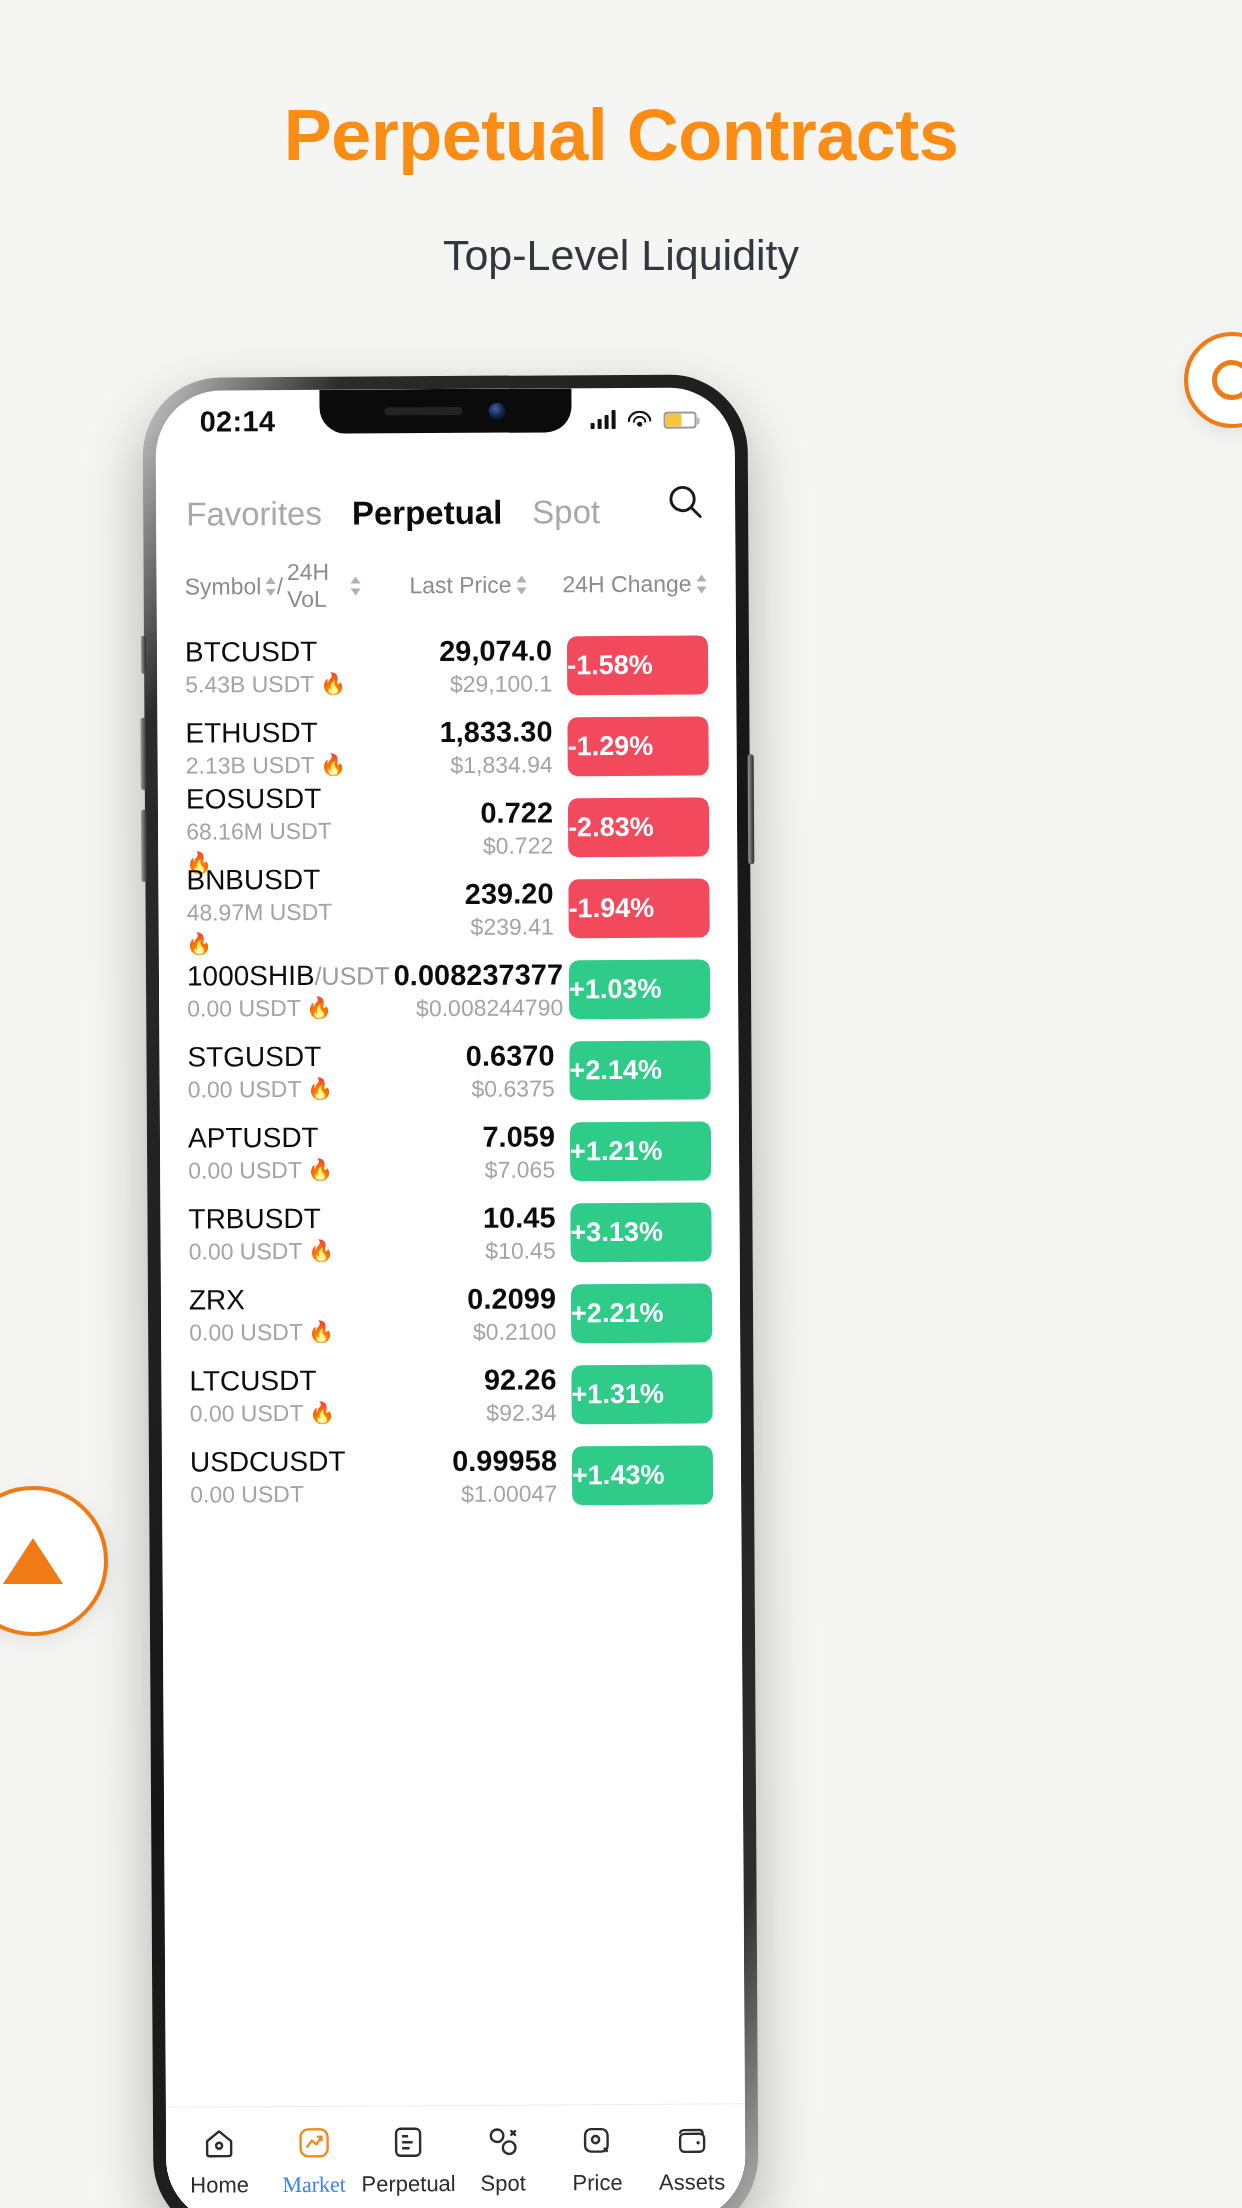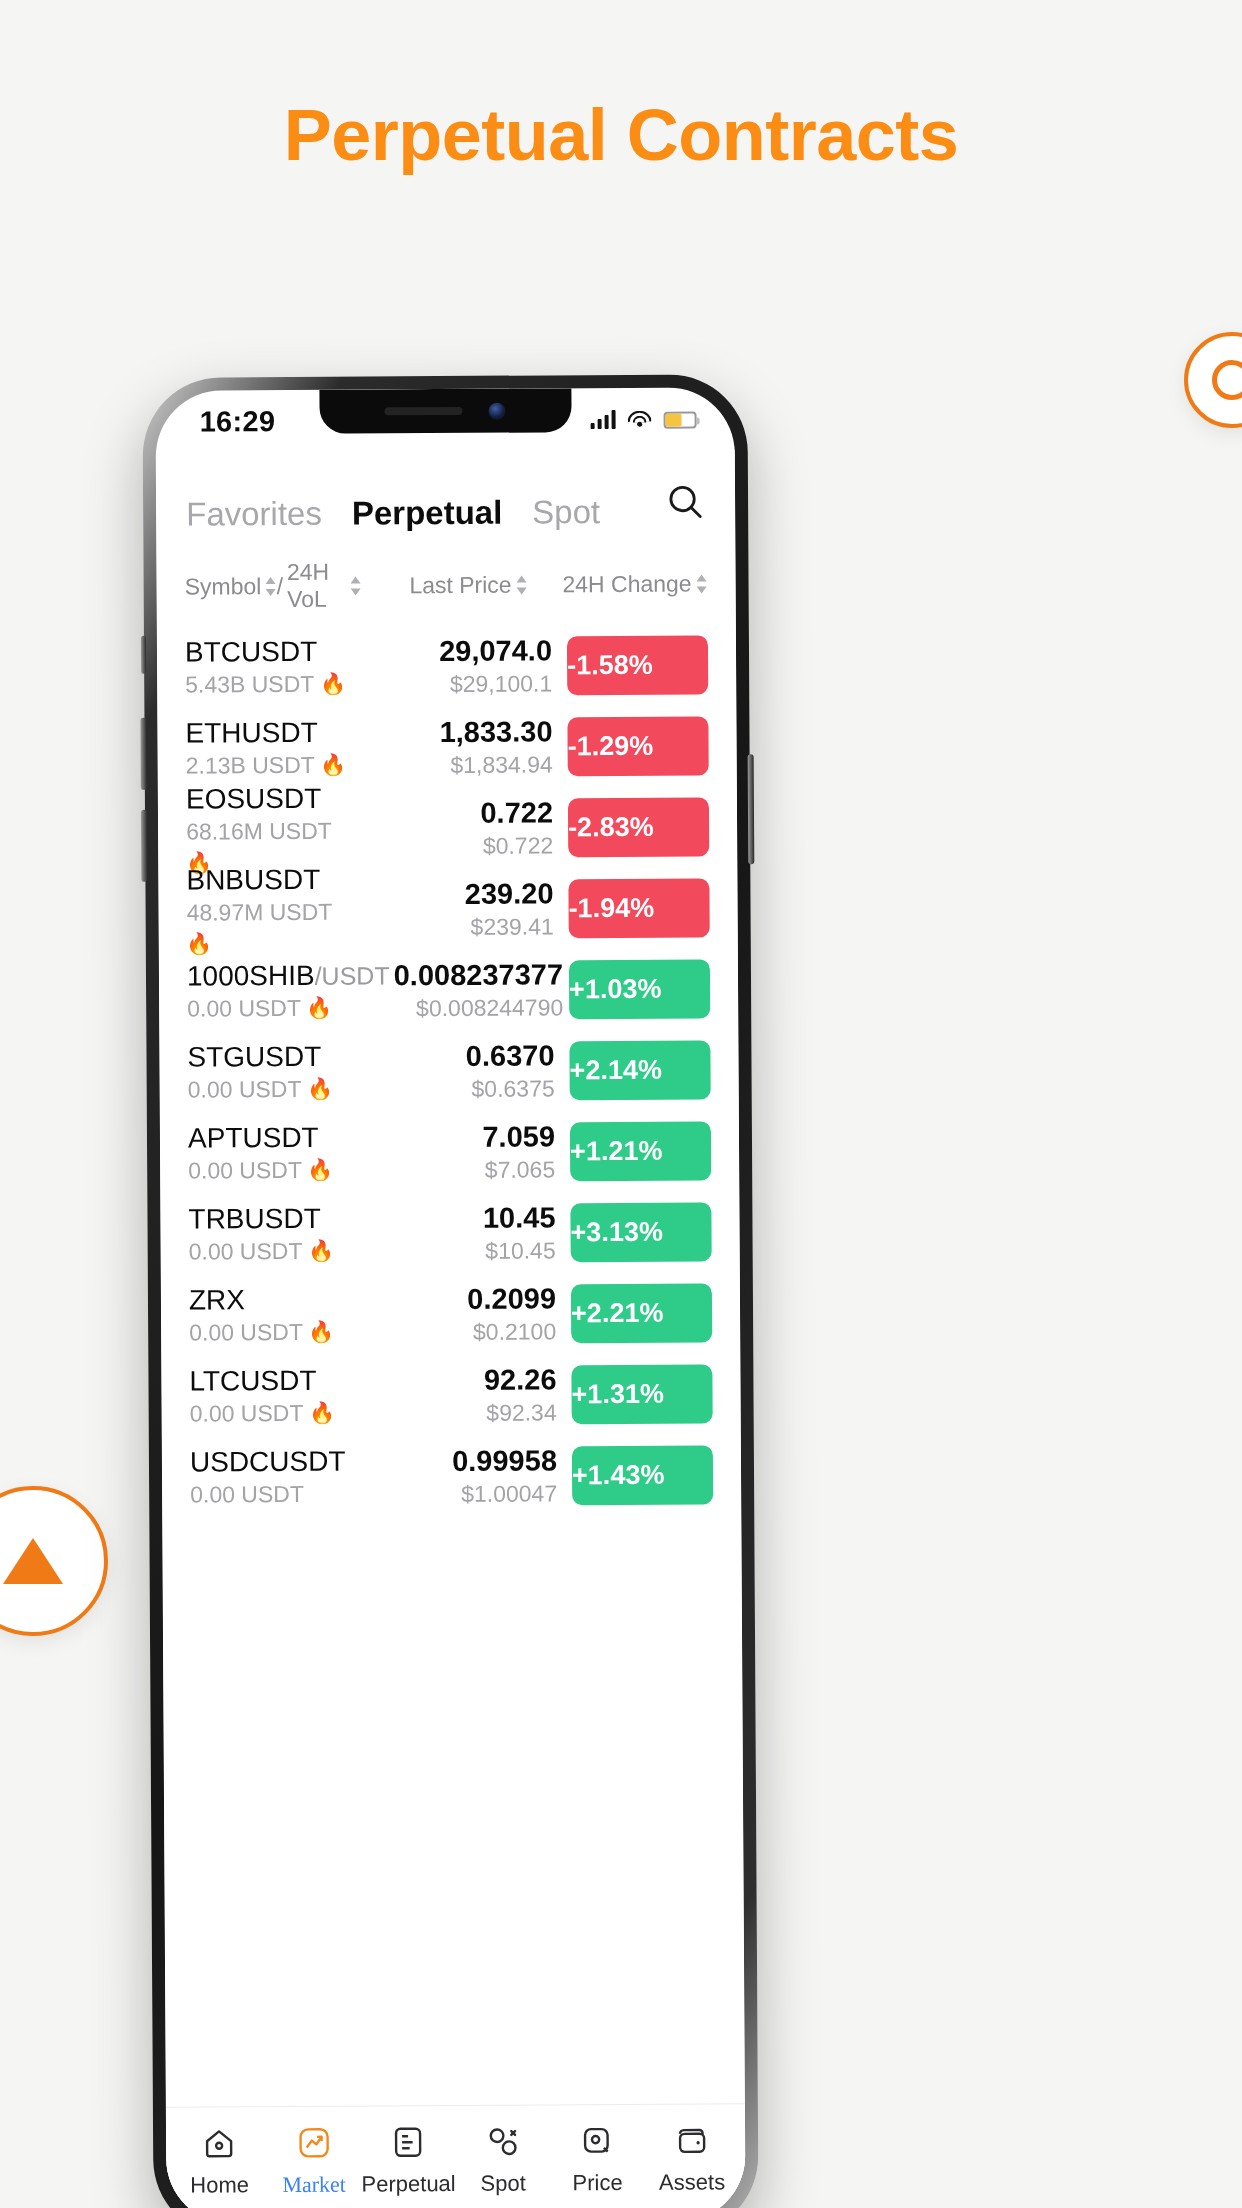--- a/index.html
+++ b/index.html
@@ -183,20 +183,21 @@
   .nav-item.active .nav-label { color:#3b82f6;font-family:Liberation Serif, serif; }
   .nav-ico { width:40px; height:40px; display:flex; align-items:center; justify-content:center; }
   .nav-ico svg { display:block; }
 </style>
 </head>
 <body>
 
 <div class="hero">
   <div class="hero-title">Perpetual Contracts</div>
   <div class="hero-sub">
+    <div>Top-Level Liquidity</div>
   </div>
 </div>
 
 <div class="coin coin-right"></div>
 <div class="coin coin-left">
   <div class="tri"></div>
 </div>
 
 <div class="phone">
   <div class="btn-side btn-silent"></div>
@@ -205,21 +206,21 @@
   <div class="btn-side btn-power"></div>
 
   <div class="phone-inner">
 
     <div class="notch">
       <div class="speaker"></div>
       <div class="frontcam"></div>
     </div>
 
     <div class="statusbar">
-      <div class="clock">16:29</div>
+      <div class="clock">02:14</div>
       <div class="status-icons">
         <div class="bars">
             <i></i>
             <i></i>
             <i></i>
             <i></i>
           </div>
         <div class="wifi">
             <span></span>
             <span></span>

